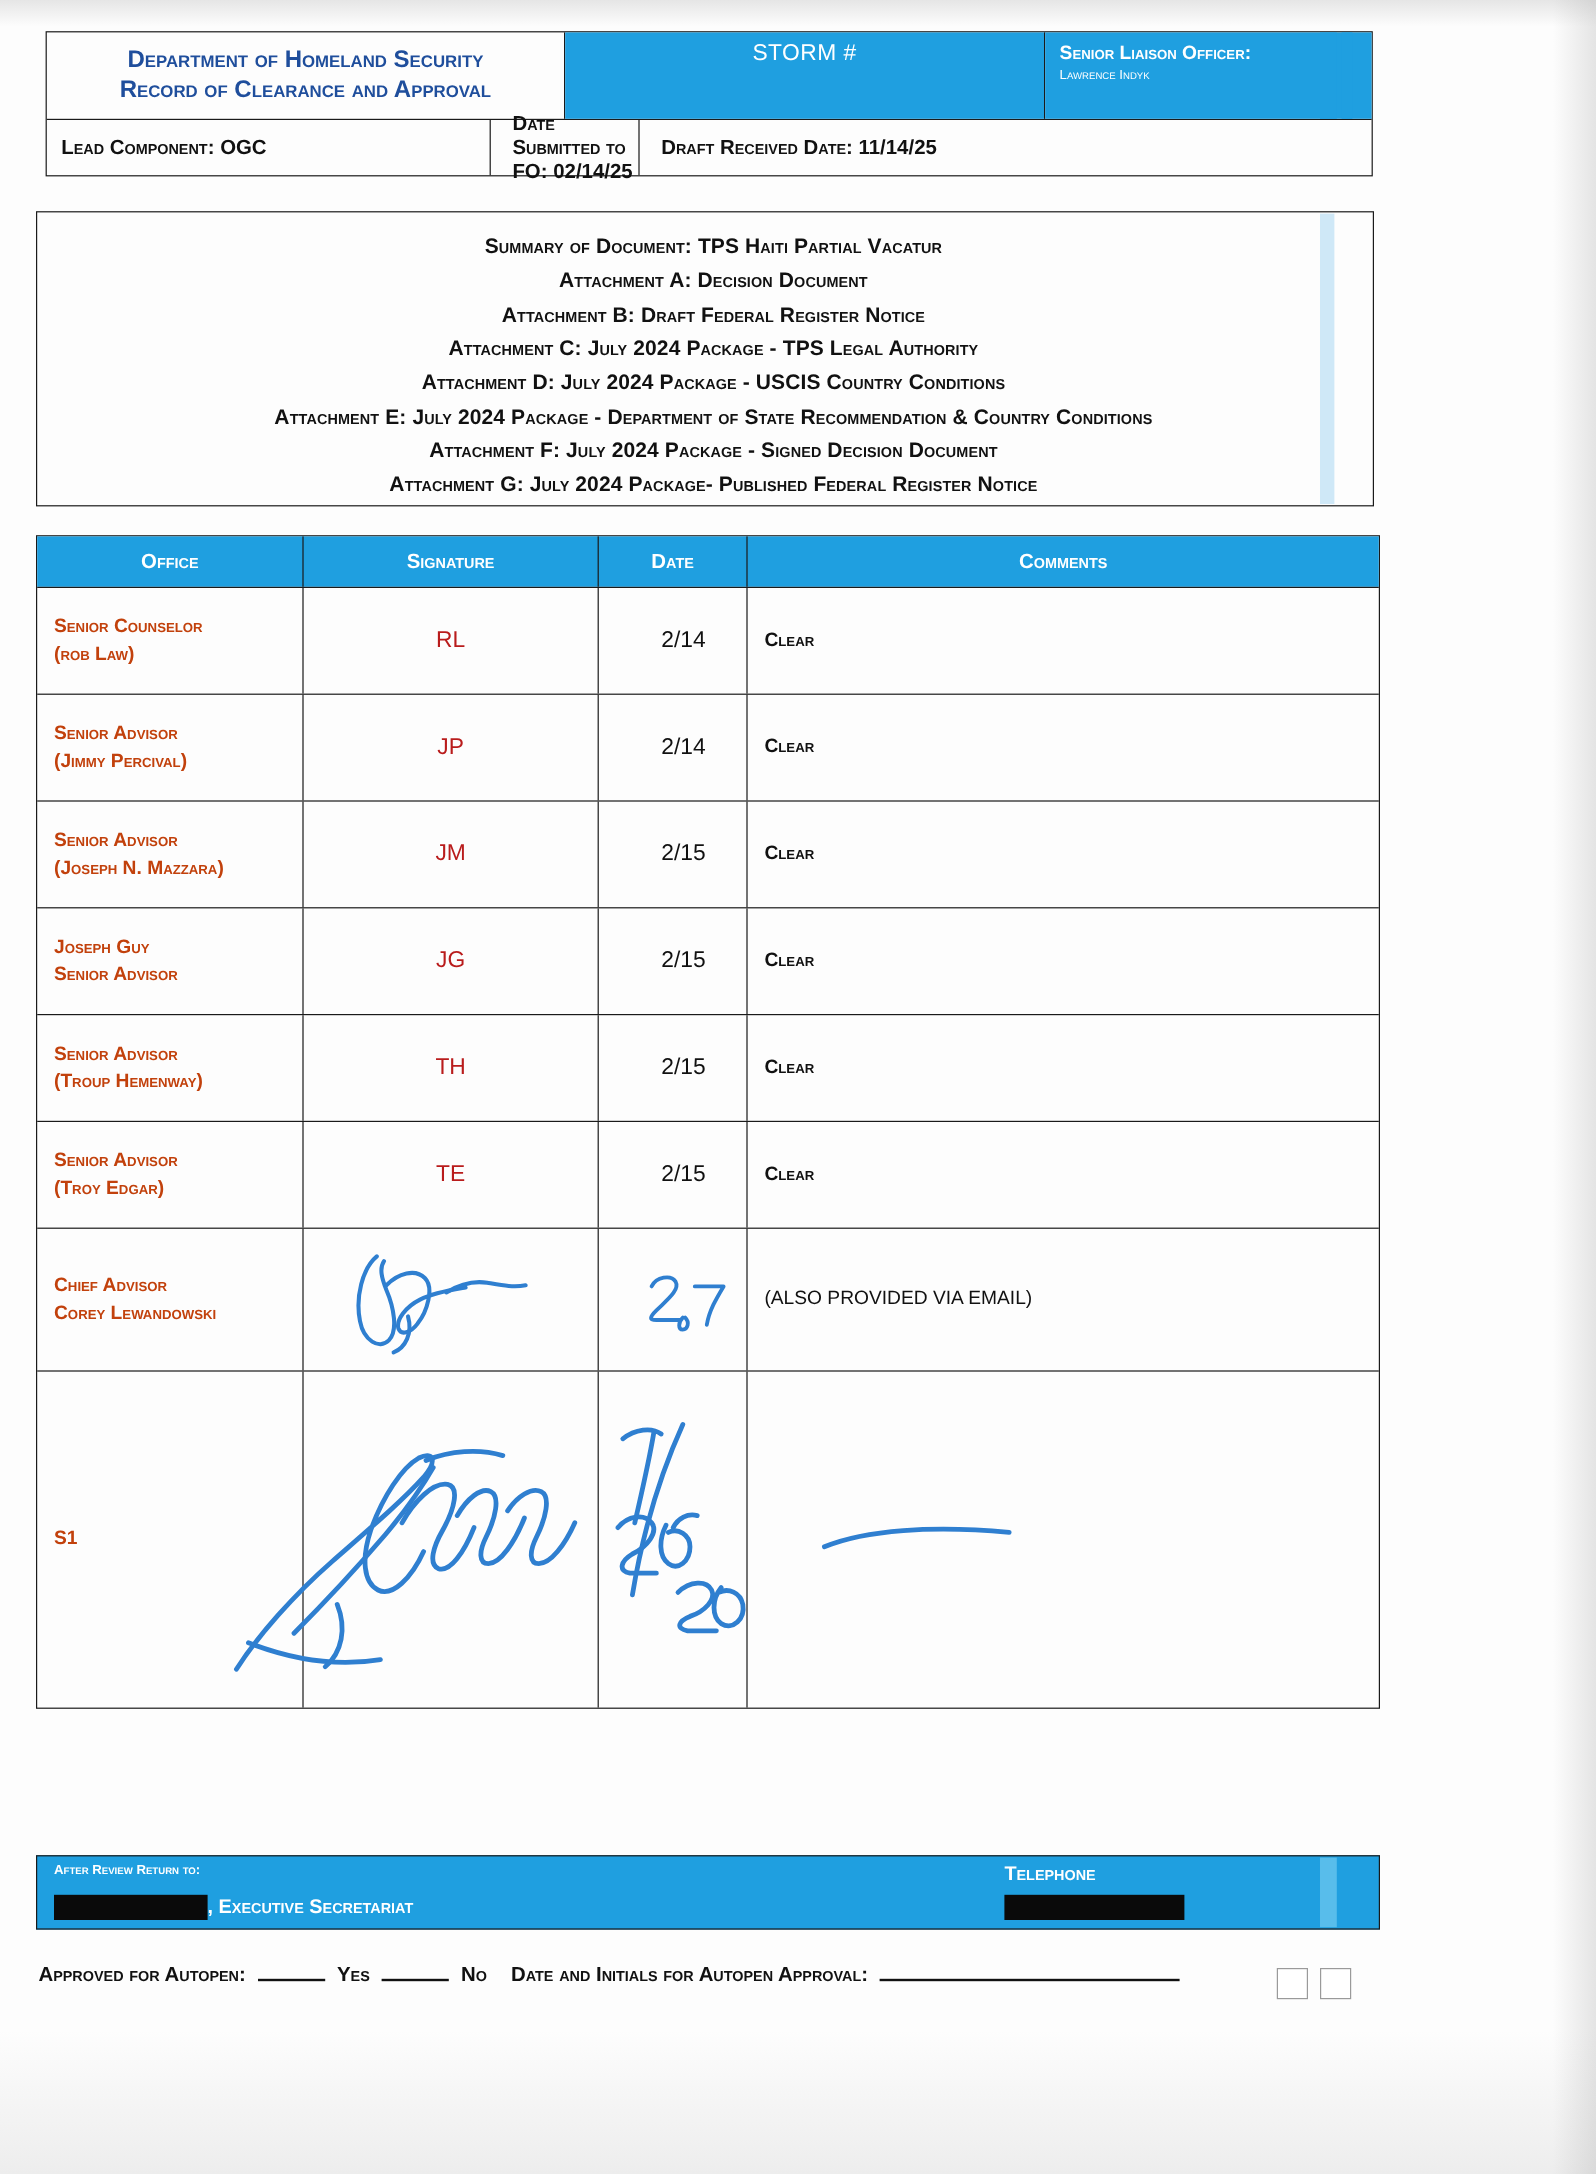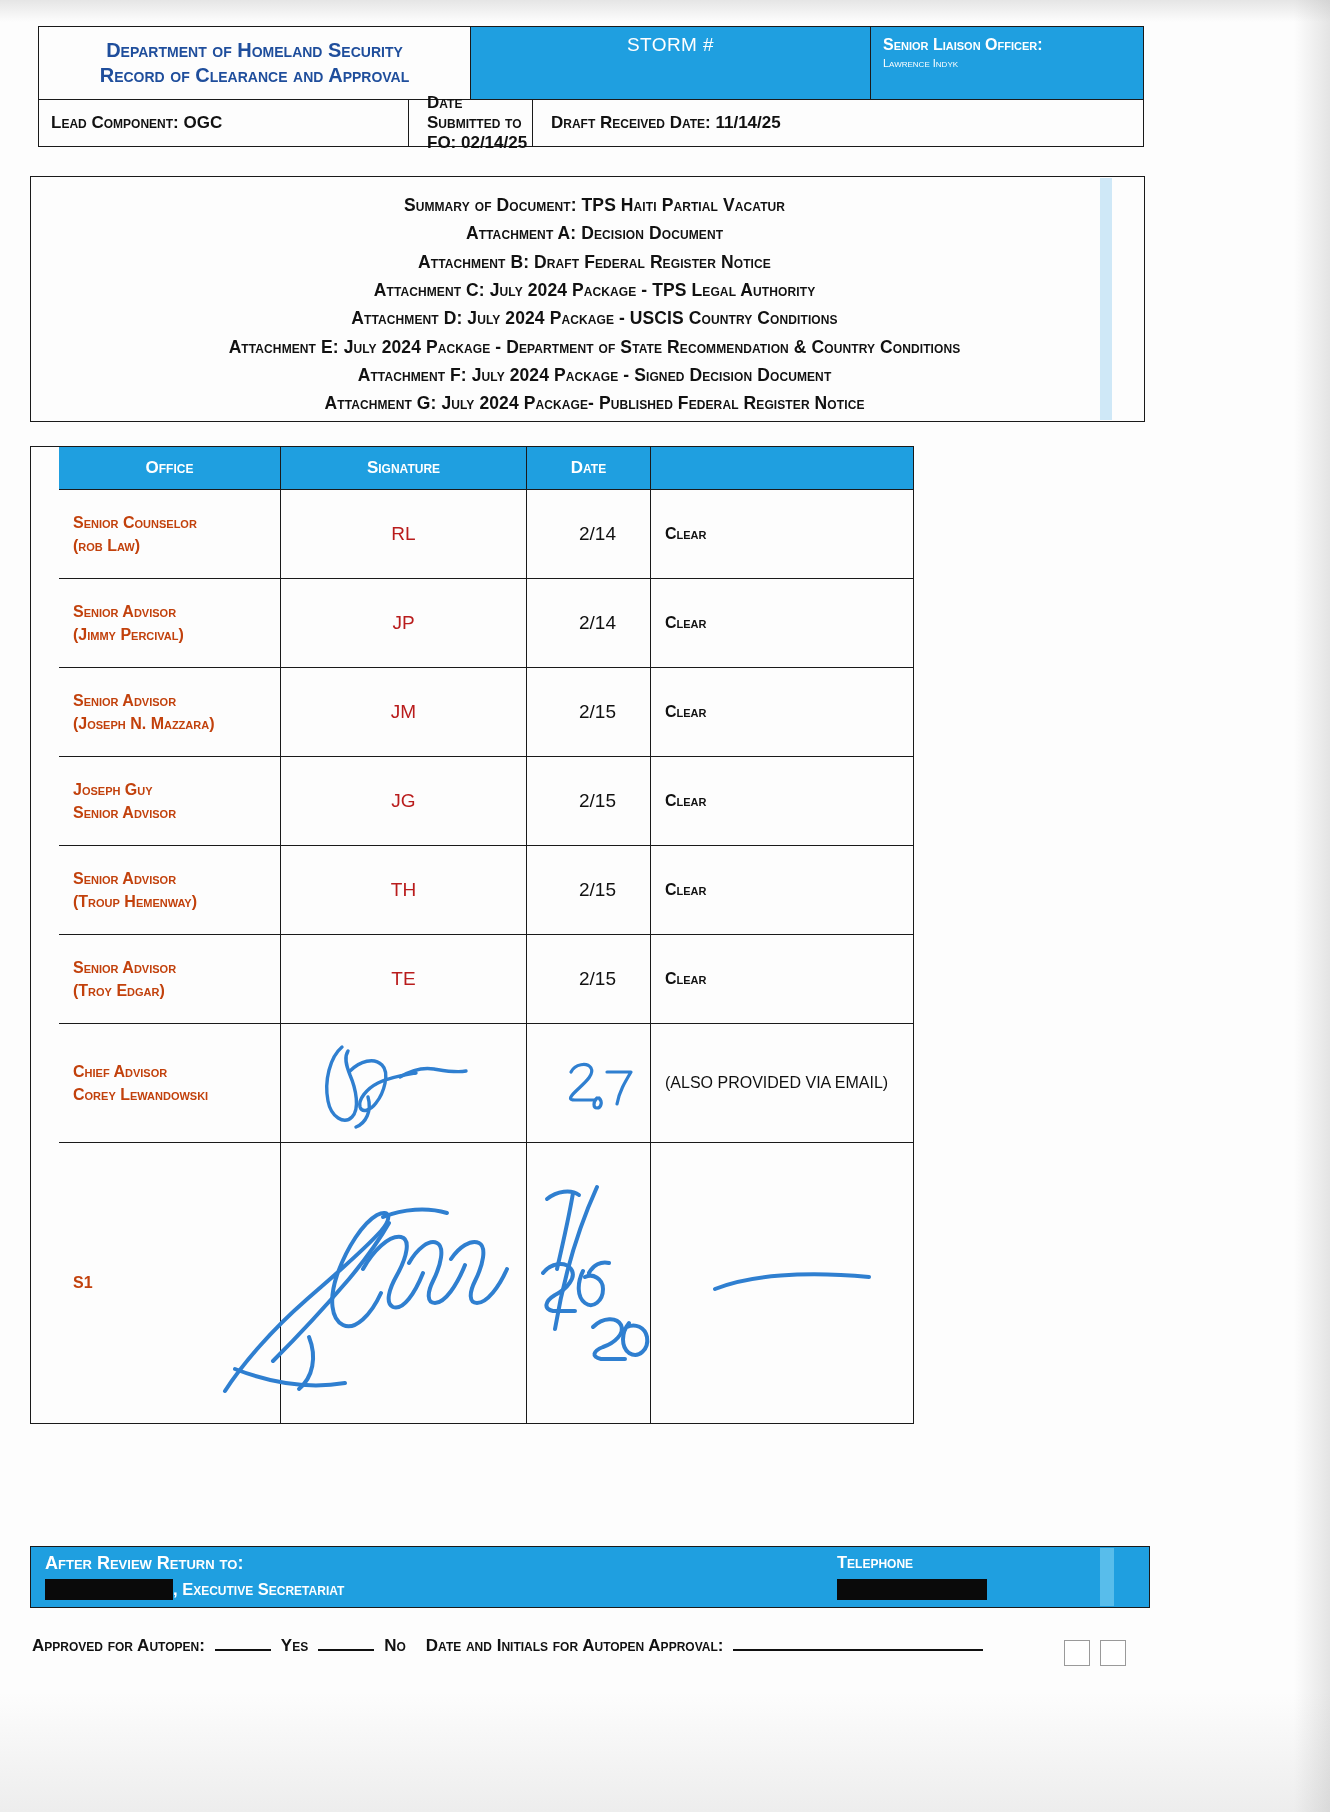--- a/index.html
+++ b/index.html
@@ -146,24 +146,23 @@
     line-height: 1.62;
     letter-spacing: 0.1px;
   }
   .summary .line.first { font-weight: bold; }
 
   
   .tbl {
     position: absolute;
     left: 30px;
     top: 446px;
-    width: 884px;
+    width: 1120px;
     border: 1.5px solid #1a1a1a;
     box-sizing: border-box;
-    padding-left: 28px;
   }
   .tbl-head {
     display: flex;
     height: 42px;
     background: #1f9fe0;
     color: #fff;
     font-variant: small-caps;
     font-weight: bold;
     font-size: 17px;
   }
@@ -237,21 +236,21 @@
     height: 62px;
     background: #1f9fe0;
     border: 1.5px solid #1a1a1a;
     box-sizing: border-box;
     color: #fff;
   }
   .footer .ret {
     position: absolute;
     left: 14px;
     top: 6px;
-    font-size: 18px;
+    font-size: 11px;
     font-variant: small-caps;
     font-weight: bold;
   }
   .footer .ret2 {
     position: absolute;
     left: 14px;
     top: 32px;
     font-size: 16.5px;
     font-variant: small-caps;
     font-weight: bold;
@@ -365,20 +364,21 @@
     <div class="line">Attachment G: July 2024 Package- Published Federal Register Notice</div>
   </div>
   <div class="edge-bar" style="left:1100px; top:178px; width:12px; height:242px; background:#cfe8f7;"></div>
 
   <div class="tbl">
 
     <div class="tbl-head">
       <div class="col-office">Office</div>
       <div class="col-sig">Signature</div>
       <div class="col-date">Date</div>
+      <div class="col-comments">Comments</div>
     </div>
 
     <div class="row">
       <div class="cell-office">
         <div>
           <span class="two-line">Senior Counselor</span>
           <span class="two-line">(rob Law)</span>
         </div>
       </div>
       <div class="cell-sig">RL</div>

